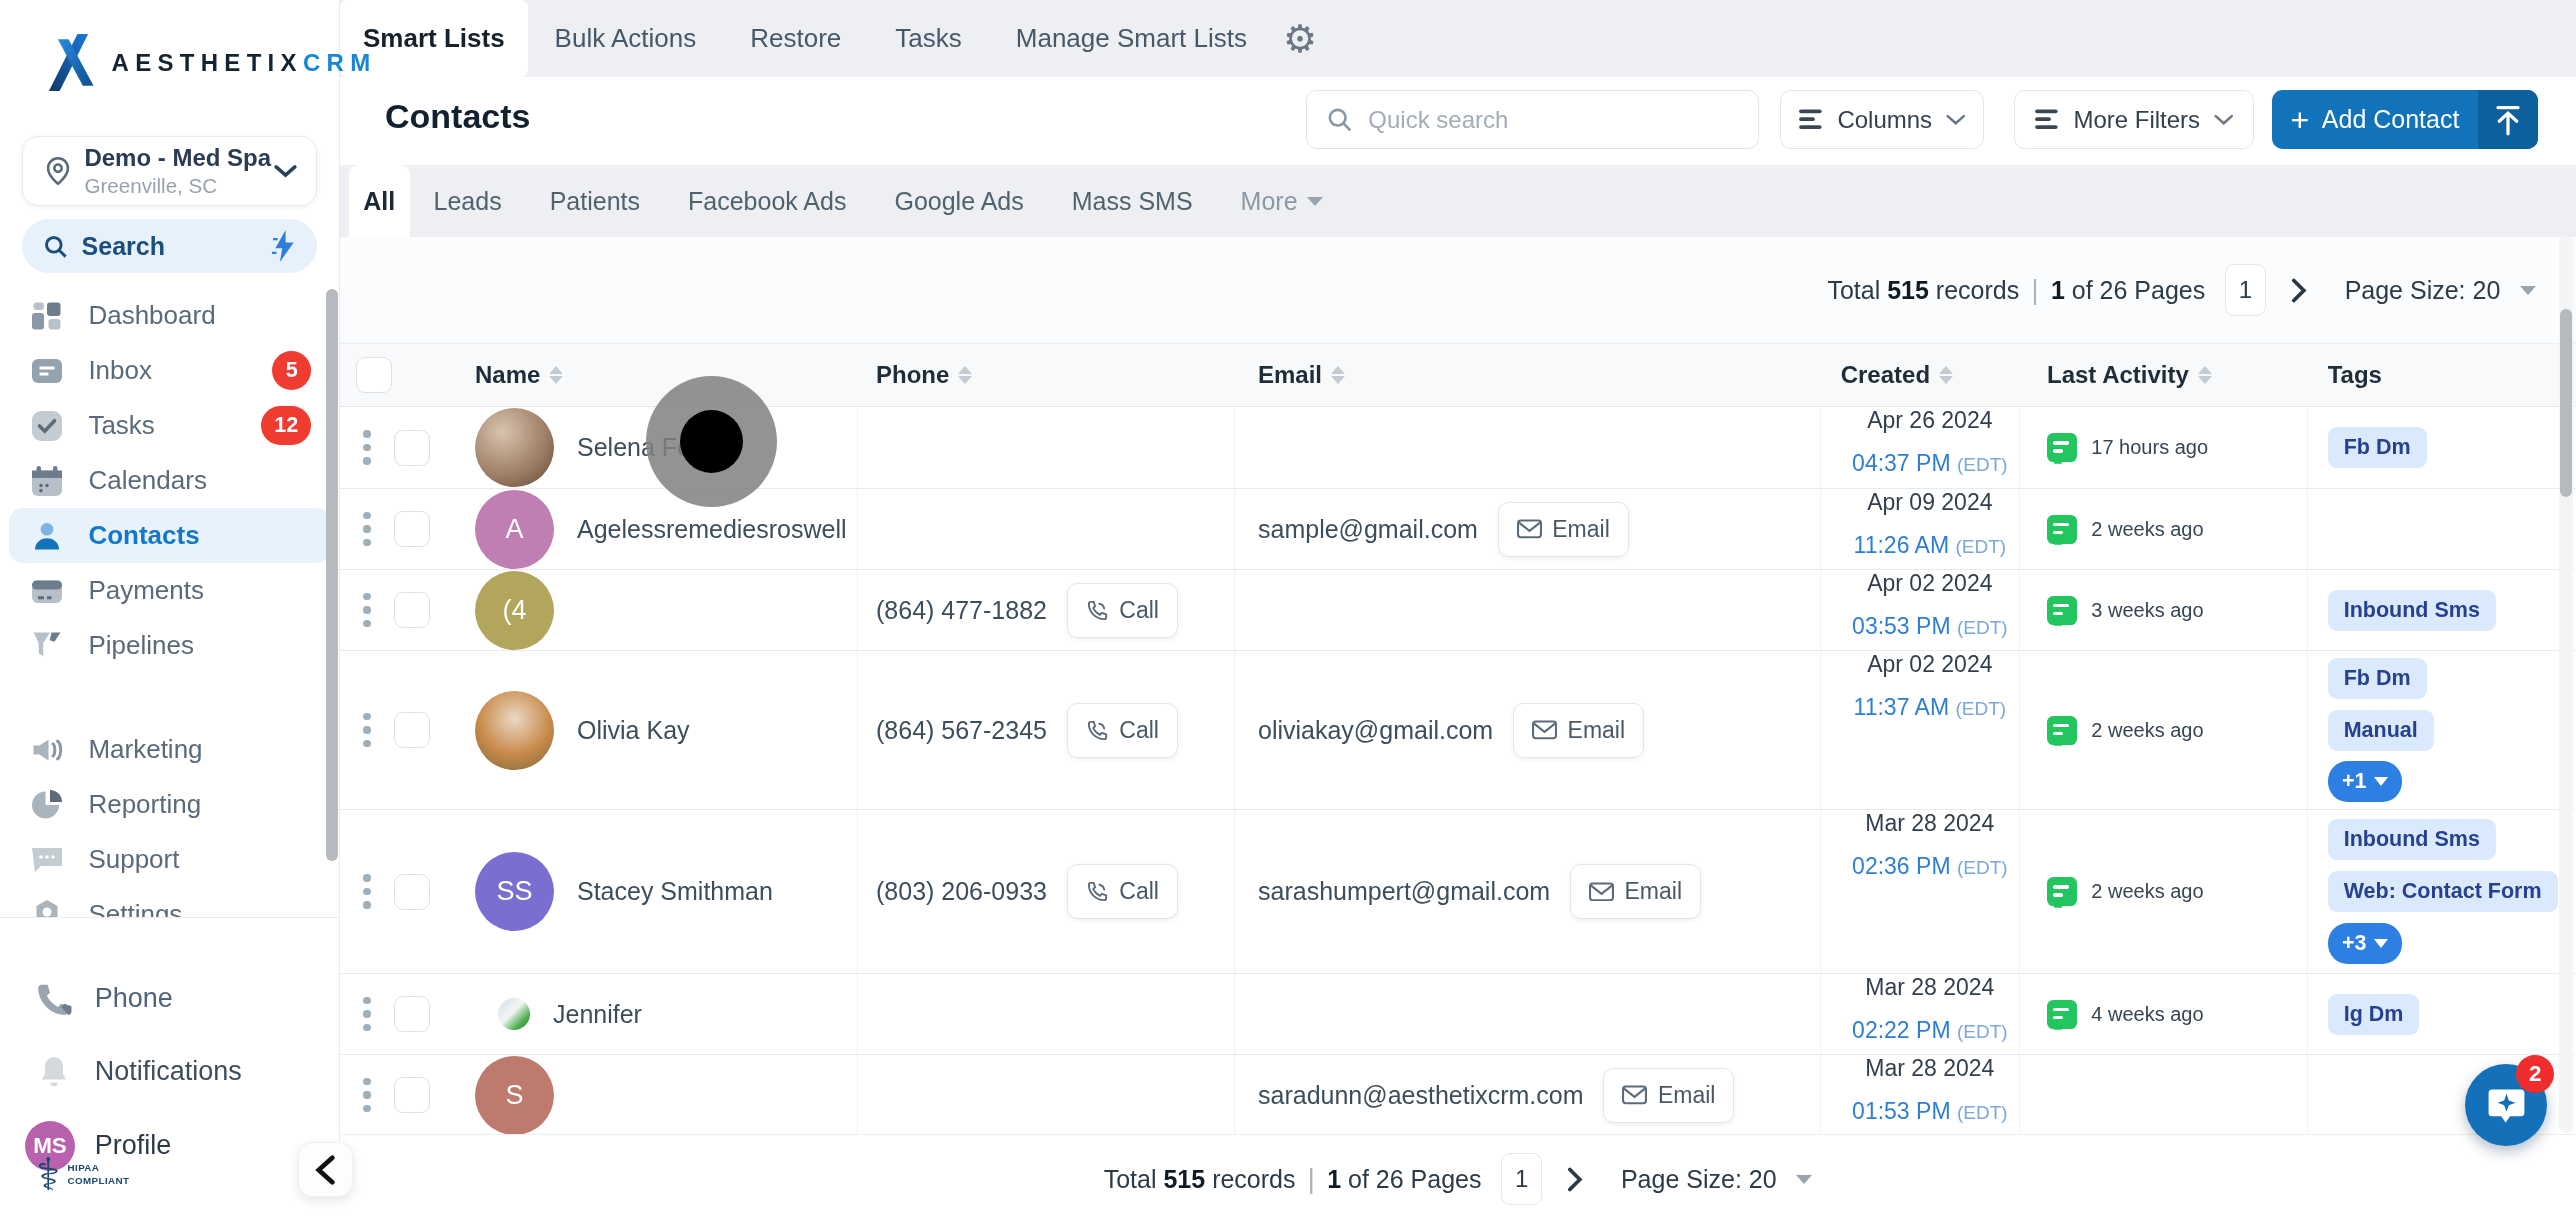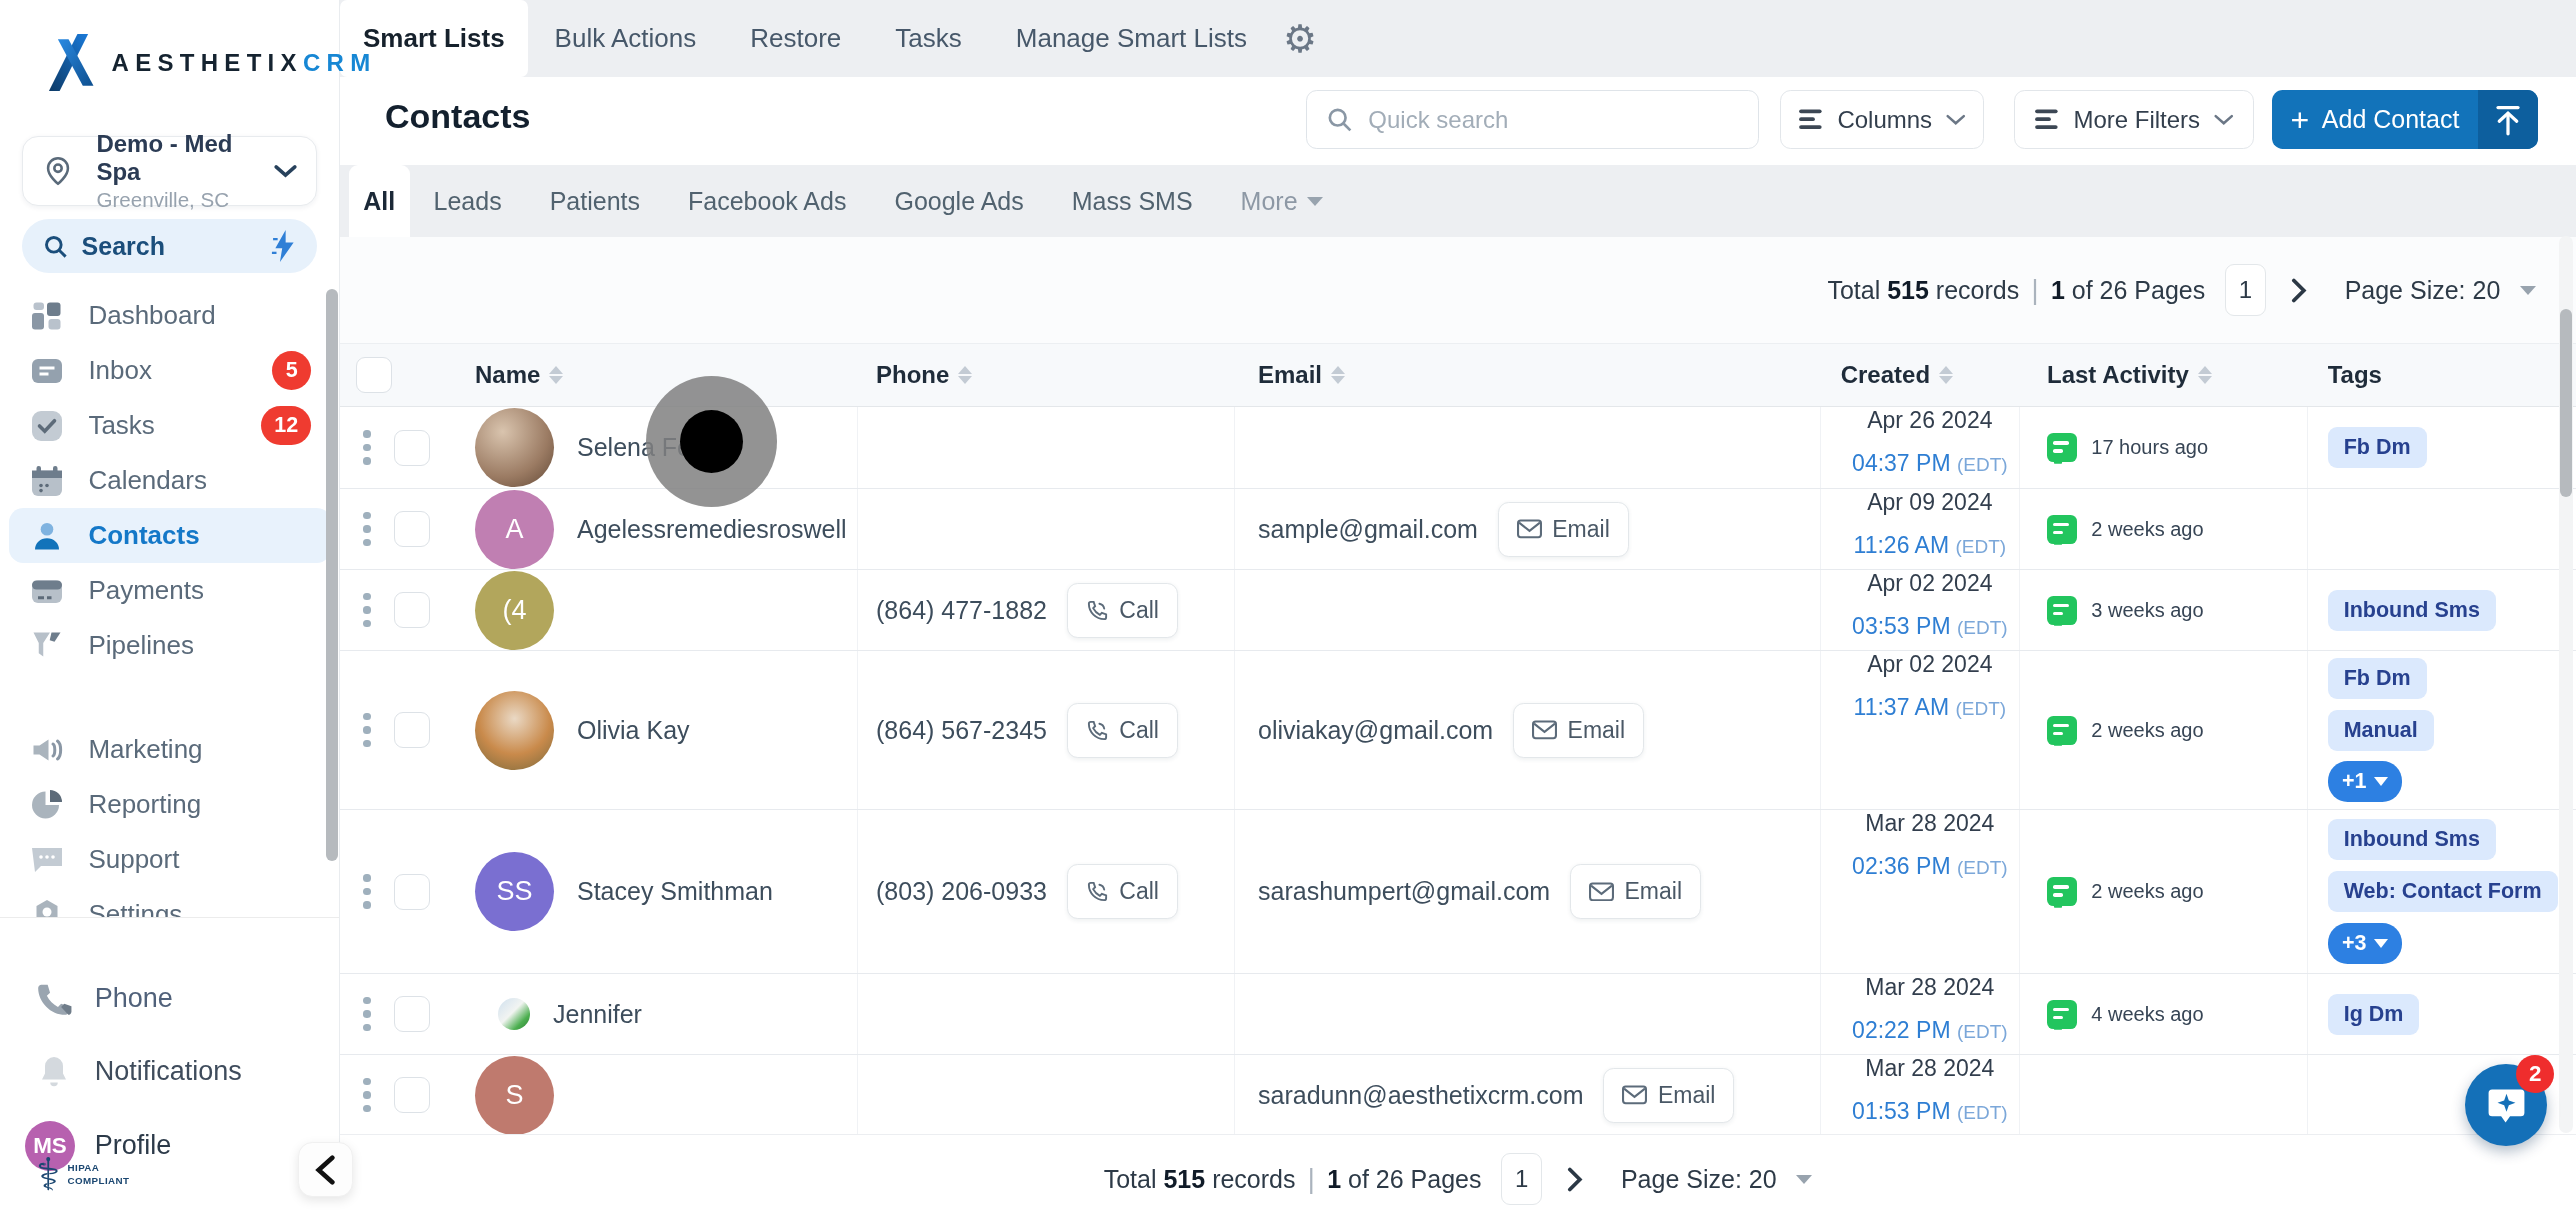--- a/index.html
+++ b/index.html
@@ -6,21 +6,21 @@
   html,body { width:2576px; height:1223px; font-family:"Liberation Sans", sans-serif; background:#fff; overflow:hidden; }
   .app { position:absolute; inset:0; width:2576px; height:1223px; overflow:hidden; }
 
   
   .sidebar { position:absolute; left:0; top:0; width:340px; height:1181px; background:#fff; border-right:0.9px solid #e9ecef; z-index:5;padding-left:34px; }
   .logo-row { position:absolute; left:47px; top:34px; display:flex; align-items:center; gap:12.5px; }
   .logo-word { font-size:24px; letter-spacing:6.3px; font-weight:600; color:#152330; }
   .logo-word .accent { color:#1787d4; font-weight:700; }
 
   .loc-card { position:absolute; left:22.4px; top:136px; width:295px; height:70px; background:#fff; border:0.9px solid #e8ebee; border-radius:16px; box-shadow:0 1.8px 5.4px rgba(20,40,60,.06); display:flex; align-items:center; padding:0 18px; cursor:pointer; }
-  .loc-texts { margin-left:21px; flex:1; overflow:hidden; }
+  .loc-texts { margin-left:9px; flex:1; overflow:hidden; }
   .loc-name { font-size:24px; font-weight:700; color:#2b3b54; }
   .loc-sub { font-size:20.6px; color:#97a2ae; margin-top:2.7px; }
 
   .search-pill { position:absolute; left:22.4px; top:219px; width:295px; height:54px; background:#e7f1fb; border-radius:27px; display:flex; align-items:center; padding:0 19.7px; cursor:pointer; }
   .search-pill span.lbl { font-size:25px; font-weight:600; color:#1b4e7b; margin-left:12.5px; flex:1; }
 
   .nav { position:absolute; left:0; top:288px; width:340px; }
   .nav-item { position:relative; height:55px; margin:0 9px; display:flex; align-items:center; border-radius:14.3px; cursor:pointer; }
   .nav-item .nicon { width:39px; height:39px; margin-left:18px; display:flex; align-items:center; justify-content:center; flex:none; }
   .nav-item .nlabel { font-size:26px; color:#5a6a7a; margin-left:22.4px; font-weight:500; }

